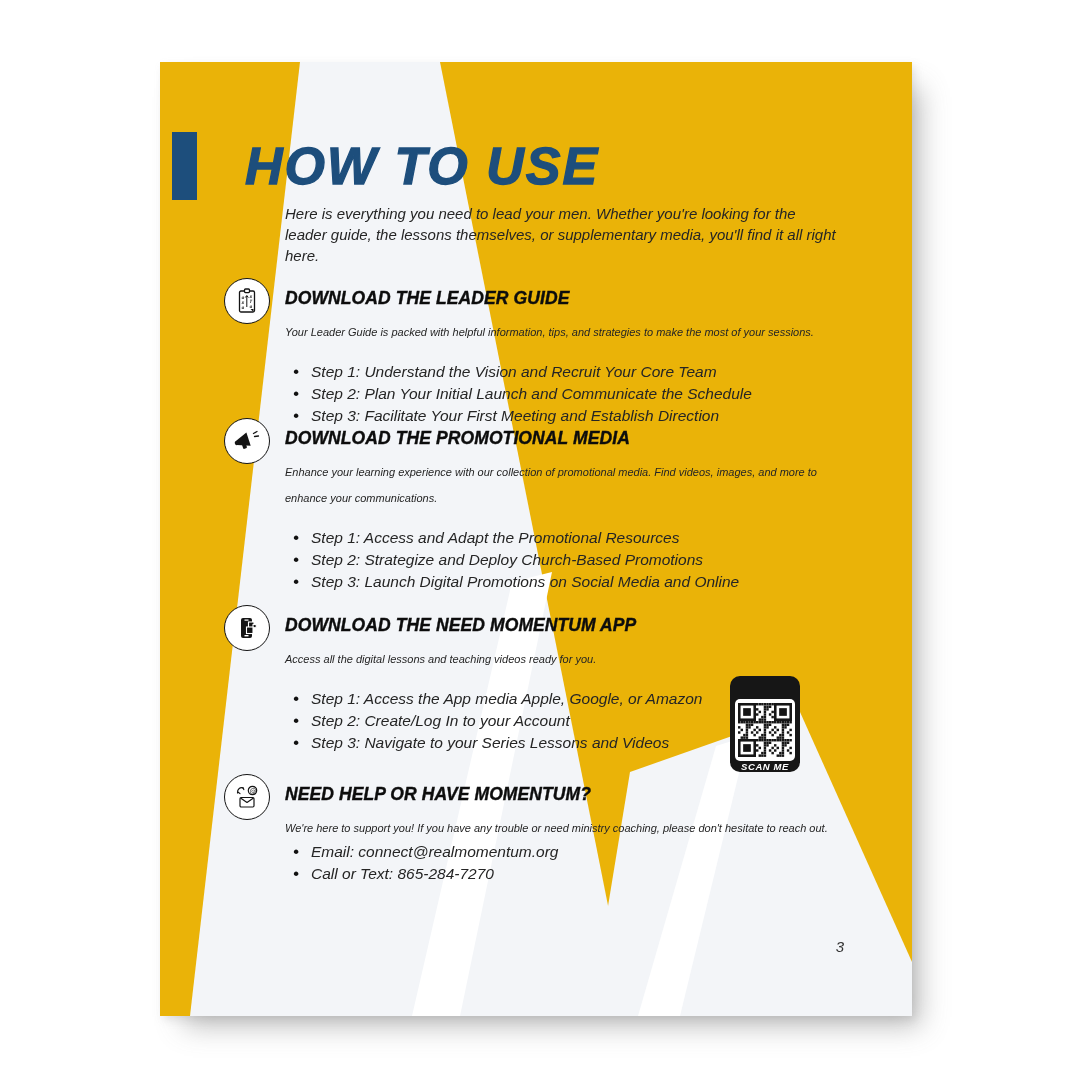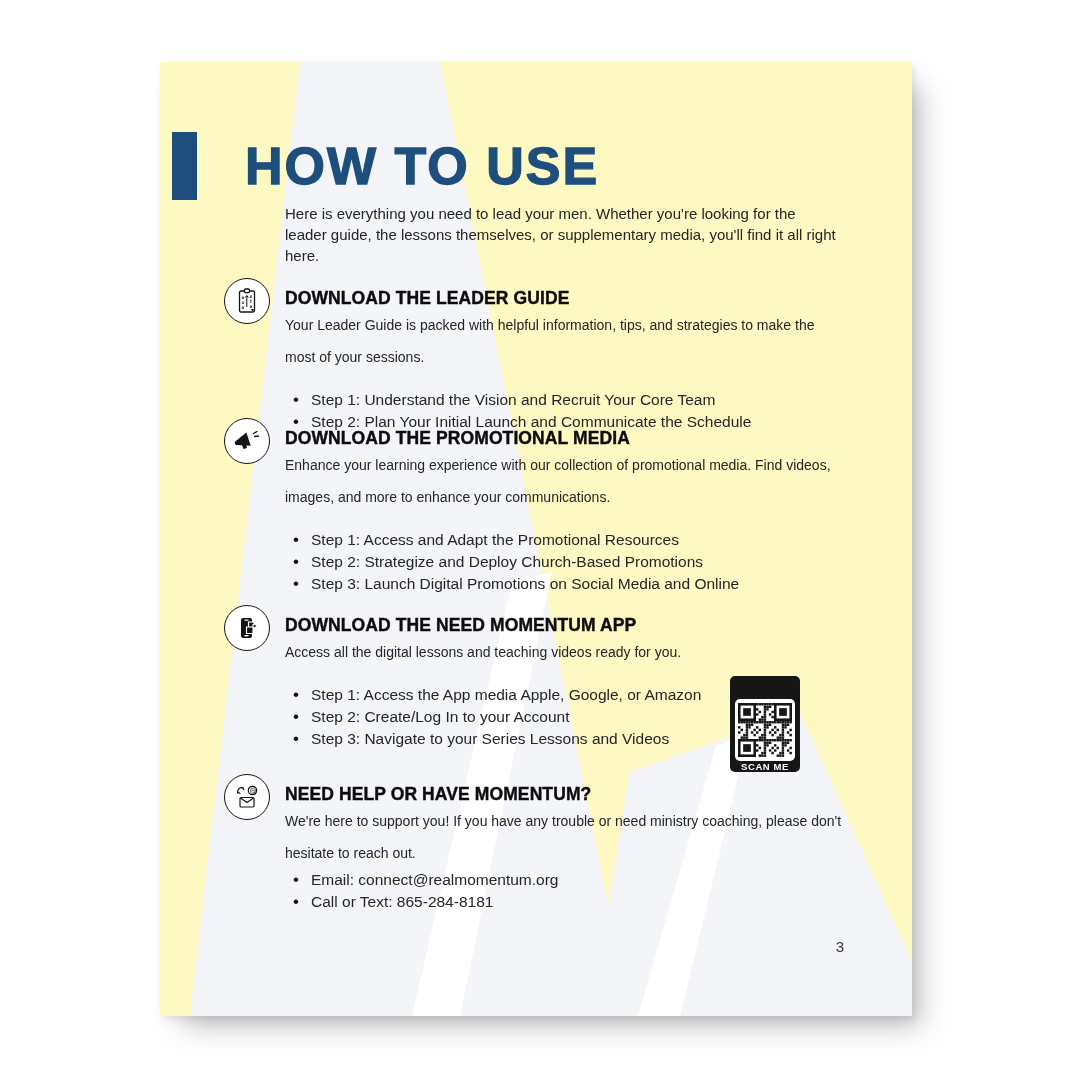--- a/index.html
+++ b/index.html
@@ -6,23 +6,24 @@
   body{
     width:1080px;height:1080px;background:#ffffff;
     font-family:"Liberation Sans",sans-serif;
     overflow:hidden;position:relative;
   }
   .canvas{position:absolute;inset:0;background:#ffffff;}
 
   
   .page{
     position:absolute;left:160px;top:62px;width:752px;height:954px;
-    background:#fef9c3;
+    background:#eab308;
     box-shadow:16px 18px 26px -8px rgba(110,110,110,.45),
                3px 4px 8px rgba(150,150,150,.22);
+    font-style:italic;
   }
   .watermark{position:absolute;inset:0;overflow:hidden;pointer-events:none;}
   .content{position:absolute;inset:0;}
 
   
   .accent-bar{
     position:absolute;left:12px;top:70px;width:25px;height:68px;
     background:#1d4e7c;
   }
   .page-title{
@@ -44,38 +45,38 @@
     border:1.6px solid #141414;border-radius:50%;
     background:#ffffff;display:flex;align-items:center;justify-content:center;
     box-sizing:border-box;
   }
   .sec-text{margin-left:61px;padding-top:9px;}
   .sec-heading{
     font-size:17.5px;line-height:22px;font-weight:800;color:#0d0d0d;
     -webkit-text-stroke:.4px #0d0d0d;letter-spacing:.1px;white-space:nowrap;
   }
   .sec-body{
-    margin-top:0;font-size:14px;line-height:32px;color:#252525;width:560px;
+    margin-top:10px;font-size:11px;line-height:26px;color:#252525;width:560px;
   }
   .steps{margin:16px 0 0 6px;padding:0;list-style:none;}
   .steps.tight{margin-top:0;}
   .steps li{
     position:relative;padding-left:20px;
     font-size:15.5px;line-height:22px;color:#252525;white-space:nowrap;
   }
   .steps li::before{
     content:"\2022";position:absolute;left:2px;top:0;
     font-size:17px;color:#111;
   }
   .s1{top:216px;} .s2{top:356px;} .s3{top:543px;} .s4{top:712px;}
 
   
   .qr-badge{
     position:absolute;left:570px;top:614px;width:70px;height:96px;
-    background:#161616;border-radius:5px;
+    background:#161616;border-radius:10px;
     display:flex;flex-direction:column;align-items:center;
     box-sizing:border-box;padding-top:23px;
   }
   .qr-window{
     width:60px;height:66px;background:#ffffff;border-radius:5px;
     display:flex;align-items:center;justify-content:center;
   }
   .qr-label{
     flex:1;display:flex;align-items:center;justify-content:center;
     color:#ffffff;font-size:9.5px;font-weight:700;letter-spacing:.6px;
@@ -130,20 +131,21 @@
               <path d="M13.3 11.5 L14.8 9.5 L16.3 11.5" fill="none"></path>
             </g>
           </svg>
         </div>
         <div class="sec-text">
           <div class="sec-heading">DOWNLOAD THE LEADER GUIDE</div>
           <div class="sec-body">Your Leader Guide is packed with helpful information, tips, and strategies to make the most of your sessions.</div>
           <ul class="steps">
             <li>Step 1: Understand the Vision and Recruit Your Core Team</li>
             <li>Step 2: Plan Your Initial Launch and Communicate the Schedule</li>
+            <li>Step 3: Facilitate Your First Meeting and Establish Direction</li>
           </ul>
         </div>
       </div>
 
       <div class="section s2">
         <div class="icon-circle">
           <svg width="30" height="30" viewBox="0 0 30 30">
             <g transform="rotate(-18 14 15)">
               <polygon points="4,12 17,7 17,21 4,16" fill="#141414"></polygon>
               <ellipse cx="4.4" cy="14" rx="1.8" ry="2.1" fill="#141414"></ellipse>
@@ -369,21 +371,21 @@
               <rect x="8" y="15.5" width="14" height="9.5" rx="1.2"></rect>
               <polyline points="8.5,16 15,20.5 21.5,16"></polyline>
             </g>
           </svg>
         </div>
         <div class="sec-text">
           <div class="sec-heading">NEED HELP OR HAVE MOMENTUM?</div>
           <div class="sec-body">We're here to support you! If you have any trouble or need ministry coaching, please don't hesitate to reach out.</div>
           <ul class="steps tight">
             <li>Email: connect@realmomentum.org</li>
-            <li>Call or Text: 865-284-8181</li>
+            <li>Call or Text: 865-284-7270</li>
           </ul>
         </div>
       </div>
 
       <div class="page-number">3</div>
     </div>
   </div>
 </div>
 
 </body></html>

